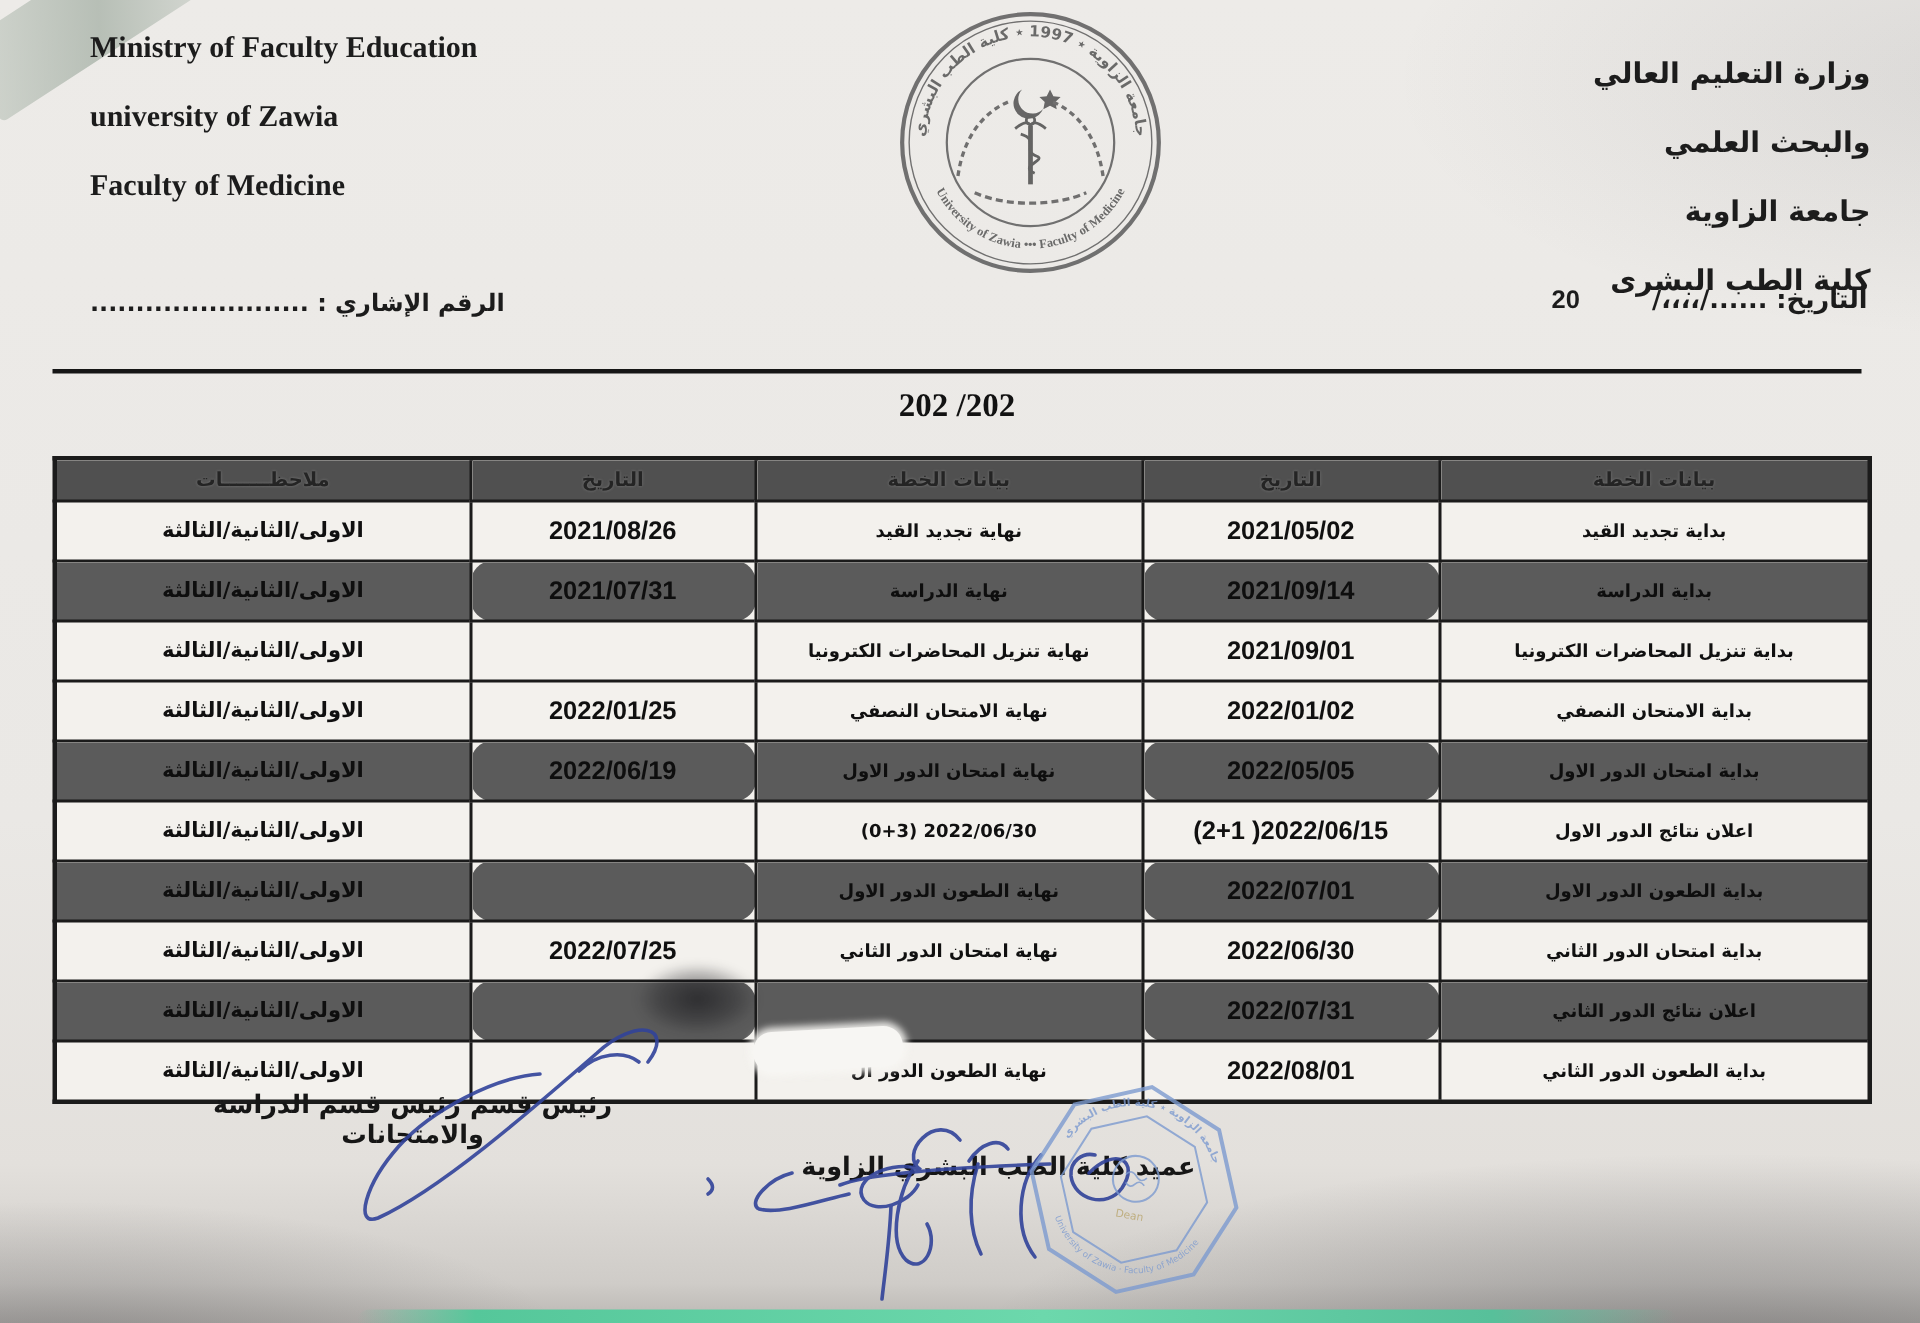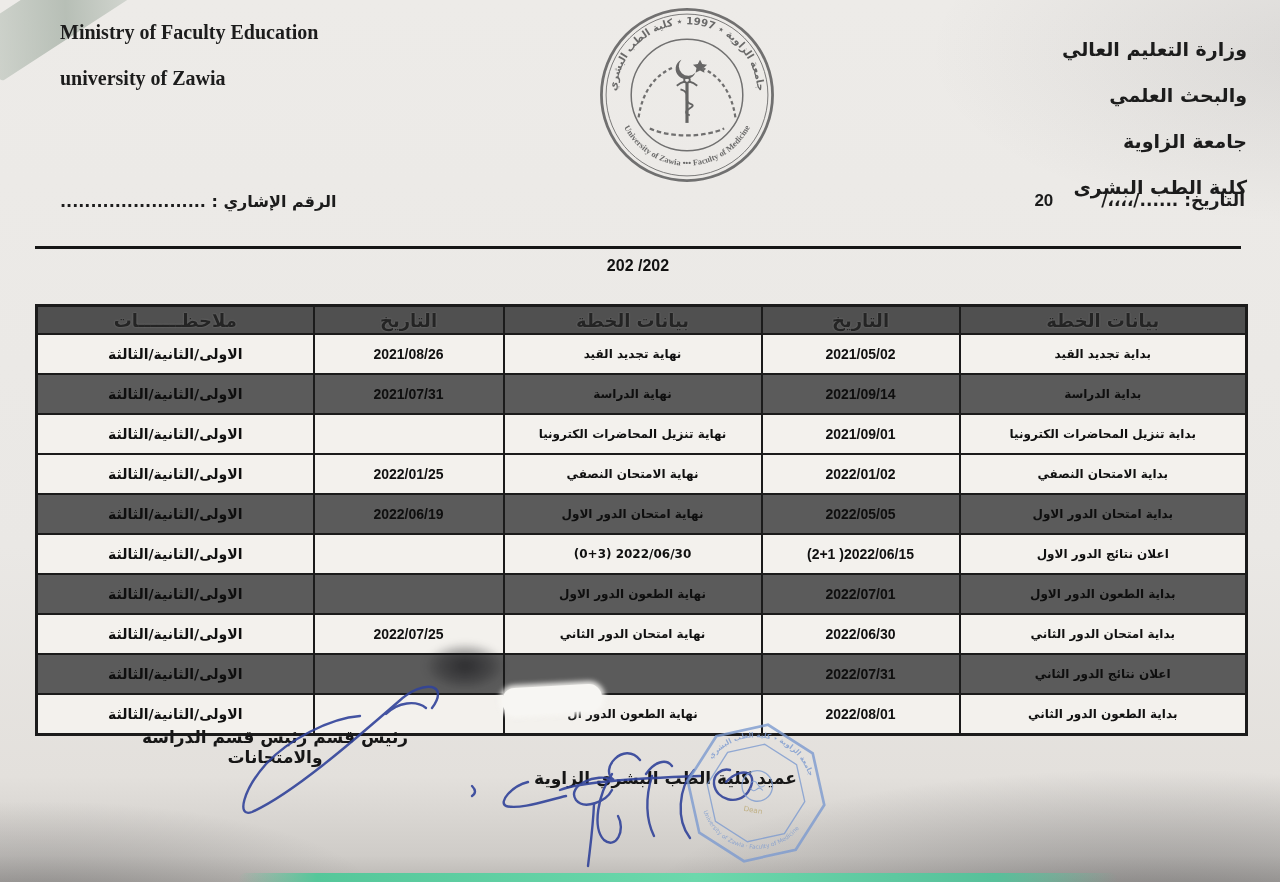--- a/index.html
+++ b/index.html
@@ -26,33 +26,33 @@
   .seal{left:594px;top:2px;width:186px;height:186px;opacity:.82;}
   
   .meta-right{right:35px;top:190px;direction:rtl;display:flex;gap:48px;align-items:baseline;
     font-weight:bold;font-size:17px;color:var(--ink);}
   .meta-left{left:60px;top:192px;width:300px;direction:rtl;text-align:left;
     font-weight:bold;font-size:16px;color:var(--ink);}
   .rule{left:35px;top:246px;width:1206px;height:3px;background:#161616;}
   
   .title-line{right:322px;top:257px;width:640px;direction:rtl;display:flex;gap:42px;
     justify-content:center;align-items:baseline;font-weight:bold;font-size:19px;color:#121212;}
-  .title-years{font-family:Liberation Sans, sans-serif;font-size:16px;text-align:right;}
+  .title-years{font-family:Liberation Serif, serif;font-size:22px;text-align:right;}
   
   table.plan{left:35px;top:304px;width:1210px;height:412px;position:absolute;direction:rtl;
     border-collapse:collapse;table-layout:fixed;background:var(--row-bg);
     border:3px solid var(--grid);}
   table.plan th,table.plan td{border:2px solid var(--grid);text-align:center;vertical-align:middle;
     padding:1px 4px;overflow:hidden;white-space:nowrap;}
-  table.plan thead th{height:24px;background:var(--hdr-bg);color:#242424;font-size:18px;
+  table.plan thead th{height:24px;background:var(--hdr-bg);color:#242424;font-size:13px;
     font-weight:bold;text-shadow:0 0 2px rgba(200,200,200,.35);}
   table.plan tbody td{height:36px;background:var(--row-bg);color:#101010;font-weight:bold;}
   table.plan tbody tr.shade td{background:var(--shade-bg);color:#0e0e0e;}
   td.c0,td.c2{font-size:12px;}
-  td.c1,td.c3{font-size:14px;font-family:"Liberation Sans","DejaVu Sans",sans-serif;}
+  td.c1,td.c3{font-size:17px;font-family:"Liberation Sans","DejaVu Sans",sans-serif;border-radius:14px;}
   td.c4{font-size:14px;margin-left:36px;}
   
   .smudge{left:424px;top:642px;width:82px;height:48px;border-radius:50%;
     background:radial-gradient(closest-side,rgba(18,18,22,.62),rgba(18,18,22,.30) 62%,transparent);
     filter:blur(3px);}
   .whiteout{left:502px;top:686px;width:100px;height:27px;border-radius:13px;
     background:#f7f6f3;box-shadow:0 0 5px 3px rgba(247,246,243,.9);transform:rotate(-3deg);}
   .tape{left:-28px;top:-18px;width:170px;height:58px;transform:rotate(-33deg);opacity:.65;
     background:linear-gradient(120deg,#c9cfc7,#9aa79b 55%,#cdd2cb);border-radius:4px;}
   .strip{left:238px;bottom:0;width:880px;height:9px;border-radius:8px 8px 0 0;
@@ -68,20 +68,21 @@
 </head>
 <body>
 
 <div class="page">
 
   <div class="abs tape"></div>
 
   <div class="abs en-block">
     <div>Ministry of Faculty Education</div>
     <div>university of Zawia</div>
+    <div>Faculty of Medicine</div>
   </div>
 
   <div class="abs ar-block">
     <div>وزارة التعليم العالي</div>
     <div>والبحث العلمي</div>
     <div>جامعة الزاوية</div>
     <div>كلية الطب البشرى</div>
   </div>
 
   <svg class="abs seal" viewBox="-100 -100 200 200">

